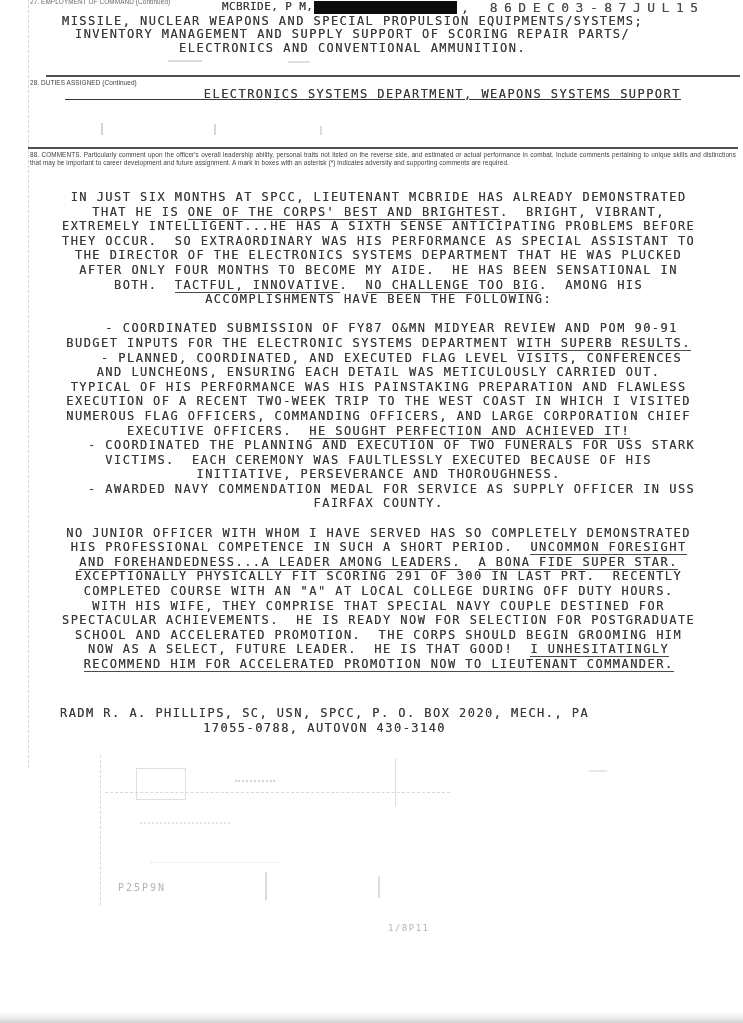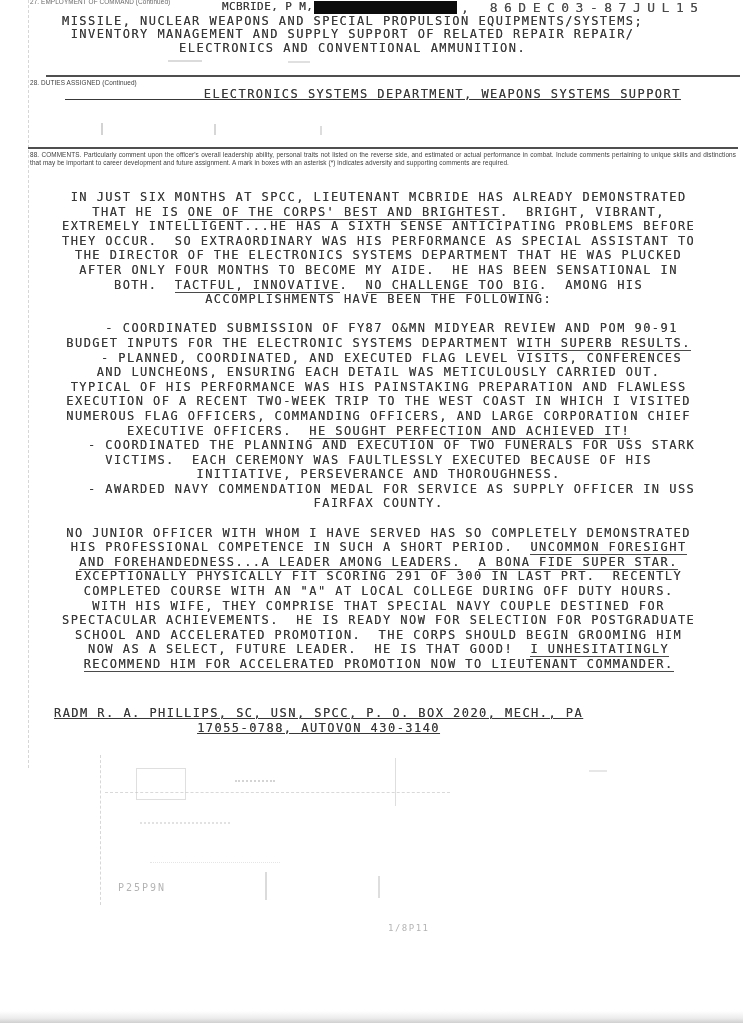--- a/index.html
+++ b/index.html
@@ -34,39 +34,39 @@
 <div id="page">
 
   <div id="left-margin-line"></div>
 
   <div id="form-label-27" class="abs formprint" style="left:30px;top:-2px;">27. EMPLOYMENT OF COMMAND (Continued)</div>
 
   <div class="abs mono" style="left:222px;top:0;font-size:11px;letter-spacing:.4px;">MCBRIDE, P M,</div>
   <div class="redact" style="left:314px;top:1px;width:143px;height:13px;"></div>
   <div class="abs mono" style="left:461px;top:0;font-size:13px;letter-spacing:6.5px;color:#4a4a4a;">, 86DEC03-87JUL15</div>
 
-  <div class="abs mono tight" style="left:62px;top:15px;"><div class="tline">MISSILE, NUCLEAR WEAPONS AND SPECIAL PROPULSION EQUIPMENTS/SYSTEMS;</div><div class="tline">INVENTORY MANAGEMENT AND SUPPLY SUPPORT OF RELATED REPAIR REPAIR/</div><div class="tline">ELECTRONICS AND CONVENTIONAL AMMUNITION.</div></div>
+  <div class="abs mono tight" style="left:62px;top:15px;"><div class="tline">MISSILE, NUCLEAR WEAPONS AND SPECIAL PROPULSION EQUIPMENTS/SYSTEMS;</div><div class="tline">INVENTORY MANAGEMENT AND SUPPLY SUPPORT OF SCORING REPAIR PARTS/</div><div class="tline">ELECTRONICS AND CONVENTIONAL AMMUNITION.</div></div>
 
   <div class="artifact" style="left:168px;top:60px;width:34px;height:2px;background:#b8b8b8;"></div>
   <div class="artifact" style="left:288px;top:61px;width:22px;height:2px;background:#c2c2c2;"></div>
 
   <div class="rule" style="left:46px;top:75px;width:694px;"></div>
   <div class="abs formprint" style="left:30px;top:79px;">28. DUTIES ASSIGNED (Continued)</div>
   <div class="abs mono tight" style="left:65px;top:88px;text-decoration:underline;"><div class="tline">                ELECTRONICS SYSTEMS DEPARTMENT, WEAPONS SYSTEMS SUPPORT</div></div>
 
   <div class="artifact" style="left:101px;top:123px;width:2px;height:12px;background:#a8a8a8;"></div>
   <div class="artifact" style="left:214px;top:124px;width:2px;height:11px;background:#b0b0b0;"></div>
   <div class="artifact" style="left:320px;top:126px;width:2px;height:9px;background:#bcbcbc;"></div>
 
   <div class="rule" style="left:28px;top:147px;width:710px;"></div>
   <div id="comments-instructions" class="abs formprint" style="left:30px;top:151px;width:706px;">88. COMMENTS. Particularly comment upon the officer's overall leadership ability, personal traits not listed on the reverse side, and estimated or actual performance in combat. Include comments pertaining to unique skills and distinctions that may be important to career development and future assignment. A mark in boxes with an asterisk (*) indicates adversity and supporting comments are required.</div>
 
   <div class="abs mono" style="left:62px;top:190px;"><div class="tline"><span>IN JUST SIX MONTHS AT SPCC, LIEUTENANT MCBRIDE HAS ALREADY DEMONSTRATED</span></div><div class="tline"><span>THAT HE IS </span><span class="u">ONE OF THE CORPS' BEST AND BRIGHTEST</span><span>.  BRIGHT, VIBRANT,</span></div><div class="tline"><span>EXTREMELY INTELLIGENT...HE HAS A SIXTH SENSE ANTICIPATING PROBLEMS BEFORE</span></div><div class="tline"><span>THEY OCCUR.  SO EXTRAORDINARY WAS HIS PERFORMANCE AS SPECIAL ASSISTANT TO</span></div><div class="tline"><span>THE DIRECTOR OF THE ELECTRONICS SYSTEMS DEPARTMENT THAT HE WAS PLUCKED</span></div><div class="tline"><span>AFTER ONLY FOUR MONTHS TO BECOME MY AIDE.  HE HAS BEEN SENSATIONAL IN</span></div><div class="tline"><span>BOTH.  </span><span class="u">TACTFUL, INNOVATIVE</span><span>.  </span><span class="u">NO CHALLENGE TOO BIG</span><span>.  AMONG HIS</span></div><div class="tline"><span>ACCOMPLISHMENTS HAVE BEEN THE FOLLOWING:</span></div><div class="tline">&nbsp;</div><div class="tline"><span>   - COORDINATED SUBMISSION OF FY87 O&amp;MN MIDYEAR REVIEW AND POM 90-91</span></div><div class="tline"><span>BUDGET INPUTS FOR THE ELECTRONIC SYSTEMS DEPARTMENT </span><span class="u">WITH SUPERB RESULTS.</span></div><div class="tline"><span>   - PLANNED, COORDINATED, AND EXECUTED FLAG LEVEL VISITS, CONFERENCES</span></div><div class="tline"><span>AND LUNCHEONS, ENSURING EACH DETAIL WAS METICULOUSLY CARRIED OUT.</span></div><div class="tline"><span>TYPICAL OF HIS PERFORMANCE WAS HIS PAINSTAKING PREPARATION AND FLAWLESS</span></div><div class="tline"><span>EXECUTION OF A RECENT TWO-WEEK TRIP TO THE WEST COAST IN WHICH I VISITED</span></div><div class="tline"><span>NUMEROUS FLAG OFFICERS, COMMANDING OFFICERS, AND LARGE CORPORATION CHIEF</span></div><div class="tline"><span>EXECUTIVE OFFICERS.  </span><span class="u">HE SOUGHT PERFECTION AND ACHIEVED IT!</span></div><div class="tline"><span>   - COORDINATED THE PLANNING AND EXECUTION OF TWO FUNERALS FOR USS STARK</span></div><div class="tline"><span>VICTIMS.  EACH CEREMONY WAS FAULTLESSLY EXECUTED BECAUSE OF HIS</span></div><div class="tline"><span>INITIATIVE, PERSEVERANCE AND THOROUGHNESS.</span></div><div class="tline"><span>   - AWARDED NAVY COMMENDATION MEDAL FOR SERVICE AS SUPPLY OFFICER IN USS</span></div><div class="tline"><span>FAIRFAX COUNTY.</span></div><div class="tline">&nbsp;</div><div class="tline"><span>NO JUNIOR OFFICER WITH WHOM I HAVE SERVED HAS SO COMPLETELY DEMONSTRATED</span></div><div class="tline"><span>HIS PROFESSIONAL COMPETENCE IN SUCH A SHORT PERIOD.  </span><span class="u">UNCOMMON FORESIGHT</span></div><div class="tline"><span class="u">AND FOREHANDEDNESS...A LEADER AMONG LEADERS.</span><span>  </span><span class="u">A BONA FIDE SUPER STAR.</span></div><div class="tline"><span>EXCEPTIONALLY PHYSICALLY FIT SCORING 291 OF 300 IN LAST PRT.  RECENTLY</span></div><div class="tline"><span>COMPLETED COURSE WITH AN "A" AT LOCAL COLLEGE DURING OFF DUTY HOURS.</span></div><div class="tline"><span>WITH HIS WIFE, THEY COMPRISE THAT SPECIAL NAVY COUPLE DESTINED FOR</span></div><div class="tline"><span>SPECTACULAR ACHIEVEMENTS.  HE IS READY NOW FOR SELECTION FOR POSTGRADUATE</span></div><div class="tline"><span>SCHOOL AND ACCELERATED PROMOTION.  THE CORPS SHOULD BEGIN GROOMING HIM</span></div><div class="tline"><span>NOW AS A SELECT, FUTURE LEADER.  HE IS THAT GOOD!  </span><span class="u">I UNHESITATINGLY</span></div><div class="tline"><span class="u">RECOMMEND HIM FOR ACCELERATED PROMOTION NOW TO LIEUTENANT COMMANDER.</span></div></div>
 
-  <div class="abs mono" style="left:54px;top:706px;text-decoration:underline;"><div class="tline">RADM R. A. PHILLIPS, SC, USN, SPCC, P. O. BOX 2020, MECH., PA</div><div class="tline">17055-0788, AUTOVON 430-3140</div></div>
+  <div class="abs mono" style="left:60px;top:706px;"><div class="tline">RADM R. A. PHILLIPS, SC, USN, SPCC, P. O. BOX 2020, MECH., PA</div><div class="tline">17055-0788, AUTOVON 430-3140</div></div>
 
   <div class="artifact" style="left:100px;top:755px;height:150px;border-left:1px dashed #b0b0b0;"></div>
   <div class="artifact" style="left:105px;top:792px;width:345px;height:0;border-top:1px dashed #b4b4b4;"></div>
   <div class="artifact" style="left:136px;top:768px;width:48px;height:30px;border:1px solid #c0c0c0;"></div>
   <div class="artifact" style="left:235px;top:770px;width:40px;height:10px;border-bottom:2px dotted #aaaaaa;"></div>
   <div class="artifact" style="left:395px;top:758px;height:48px;border-left:1px solid #bdbdbd;"></div>
   <div class="artifact" style="left:140px;top:822px;width:90px;height:0;border-top:2px dotted #c6c6c6;"></div>
   <div class="artifact" style="left:150px;top:862px;width:130px;height:0;border-top:1px dotted #cccccc;"></div>
   <div class="artifact" style="left:589px;top:770px;width:18px;height:2px;background:#cfcfcf;"></div>
   <div class="artifact" style="left:265px;top:872px;width:2px;height:28px;background:#b8b8b8;"></div>

